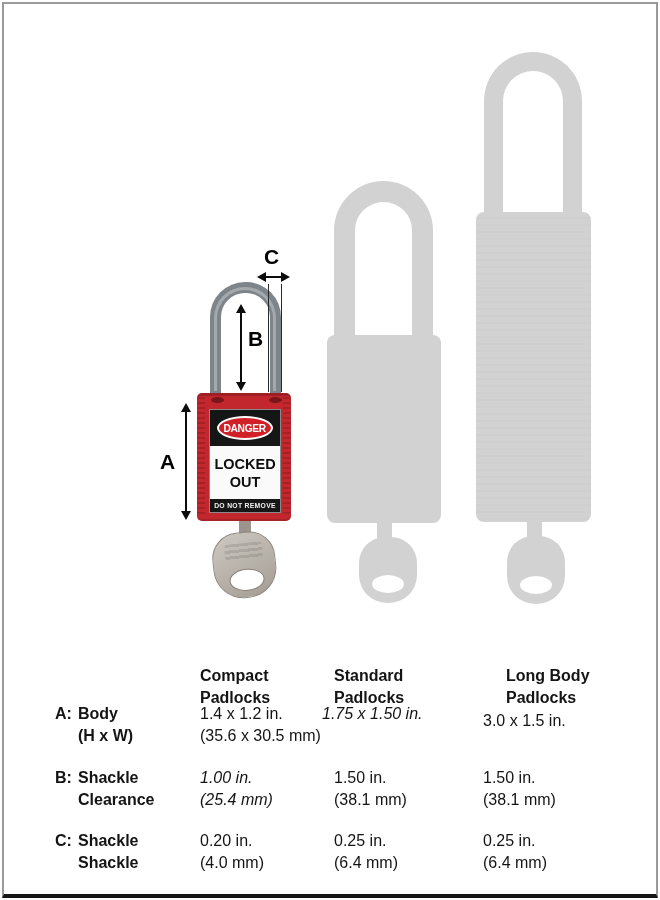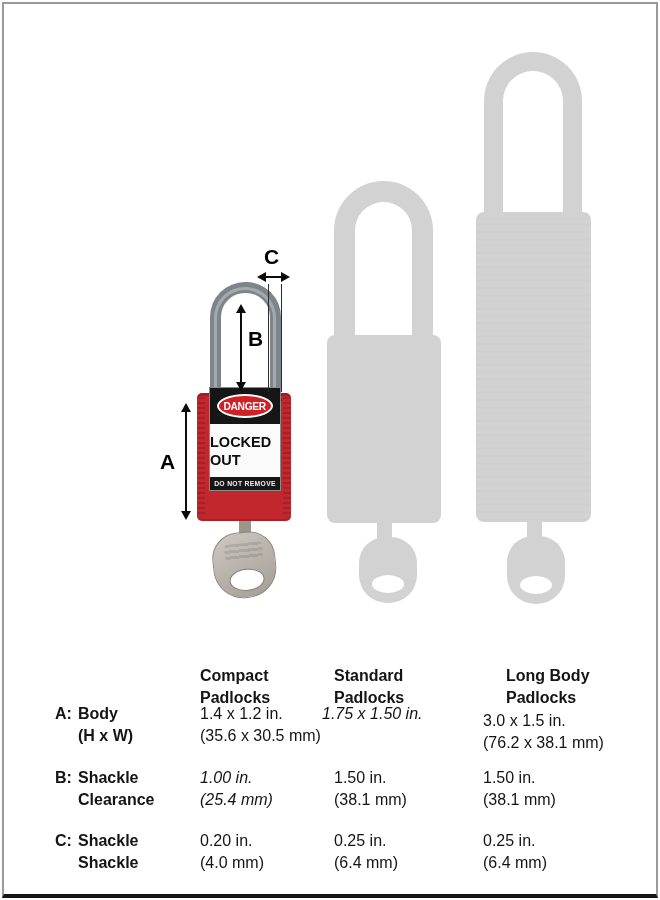--- a/index.html
+++ b/index.html
@@ -36,26 +36,26 @@
   .red-shackle-hilite{position:absolute;left:214px;top:287px;width:62px;height:104px;box-sizing:border-box;
     border:3px solid rgba(255,255,255,0.30);border-bottom:none;border-radius:31px 31px 0 0;}
   .red-body{position:absolute;left:197px;top:393px;width:94px;height:128px;background:#c1272d;border-radius:5px;
     box-shadow:inset 0 3px 0 rgba(0,0,0,0.18), inset 0 -2px 0 rgba(0,0,0,0.12);}
   .red-body::before,.red-body::after{content:"";position:absolute;top:4px;bottom:4px;width:8px;
     background:repeating-linear-gradient(180deg,rgba(0,0,0,0.14) 0 2px,transparent 2px 5px);}
   .red-body::before{left:0;border-radius:5px 0 0 5px;}
   .red-body::after{right:0;border-radius:0 5px 5px 0;}
   .shackle-hole{position:absolute;width:13px;height:6px;background:rgba(60,10,10,0.55);border-radius:50%;}
 
-  .lock-label{position:absolute;left:209px;top:387px;width:70px;border:1px solid #8a8a8a;background:#737373;}
+  .lock-label{position:absolute;left:209px;top:409px;width:70px;border:1px solid #8a8a8a;background:#737373;}
   .label-danger{height:36px;background:#161616;display:flex;align-items:center;justify-content:center;}
   .danger-oval{width:56px;height:24px;background:#d02128;border:2px solid #ffffff;border-radius:50%;
     display:flex;align-items:center;justify-content:center;box-sizing:border-box;}
   .danger-text{color:#ffffff;font-weight:bold;font-size:11px;letter-spacing:-0.4px;transform:scaleX(0.93);}
-  .label-locked{height:53px;background:#fafafa;display:flex;flex-direction:column;align-items:flex-start;justify-content:center;
+  .label-locked{height:53px;background:#fafafa;display:flex;flex-direction:column;align-items:center;justify-content:center;
     font-weight:bold;font-size:14.5px;line-height:18px;color:#0d0d0d;}
   .label-remove{height:13px;background:#161616;display:flex;align-items:center;justify-content:center;
     color:#f2f2f2;font-weight:bold;font-size:6.8px;letter-spacing:0.3px;}
 
   .red-stem{position:absolute;left:239px;top:519px;width:12px;height:18px;background:#9b958d;}
   .red-key{position:absolute;left:213px;top:532px;width:63px;height:66px;background:linear-gradient(155deg,#cdc8c1,#a39d94);
     border:1px solid #8f8981;border-radius:26px 26px 30px 30px;transform:rotate(-6deg);box-sizing:border-box;}
   .red-key .keyhole{left:14px;top:36px;width:33px;height:20px;border:1px solid #87817a;}
   .red-key .engrave{position:absolute;left:12px;top:10px;width:38px;height:16px;border-radius:4px;
     background:repeating-linear-gradient(180deg,rgba(0,0,0,0.10) 0 3px,transparent 3px 6px);}
@@ -170,21 +170,20 @@
   </div>
   <div class="tcell" style="left:200px;top:703px;">
     <div>1.4 x 1.2 in.</div>
     <div>(35.6 x 30.5 mm)</div>
   </div>
   <div class="tcell" style="left:322px;top:703px;font-style:italic;">
     <div>1.75 x 1.50 in.</div>
   </div>
   <div class="tcell" style="left:483px;top:703px;margin-top:7px;">
     <div>3.0 x 1.5 in.</div>
-    <div>(76.2 x 38.1 mm)</div>
   </div>
 
   <div class="rowlabel" style="top:767px;">
     <span>B:</span>
     <span>
       <div>Shackle</div>
       <div>Clearance</div>
     </span>
   </div>
   <div class="tcell" style="left:200px;top:767px;font-style:italic;">

